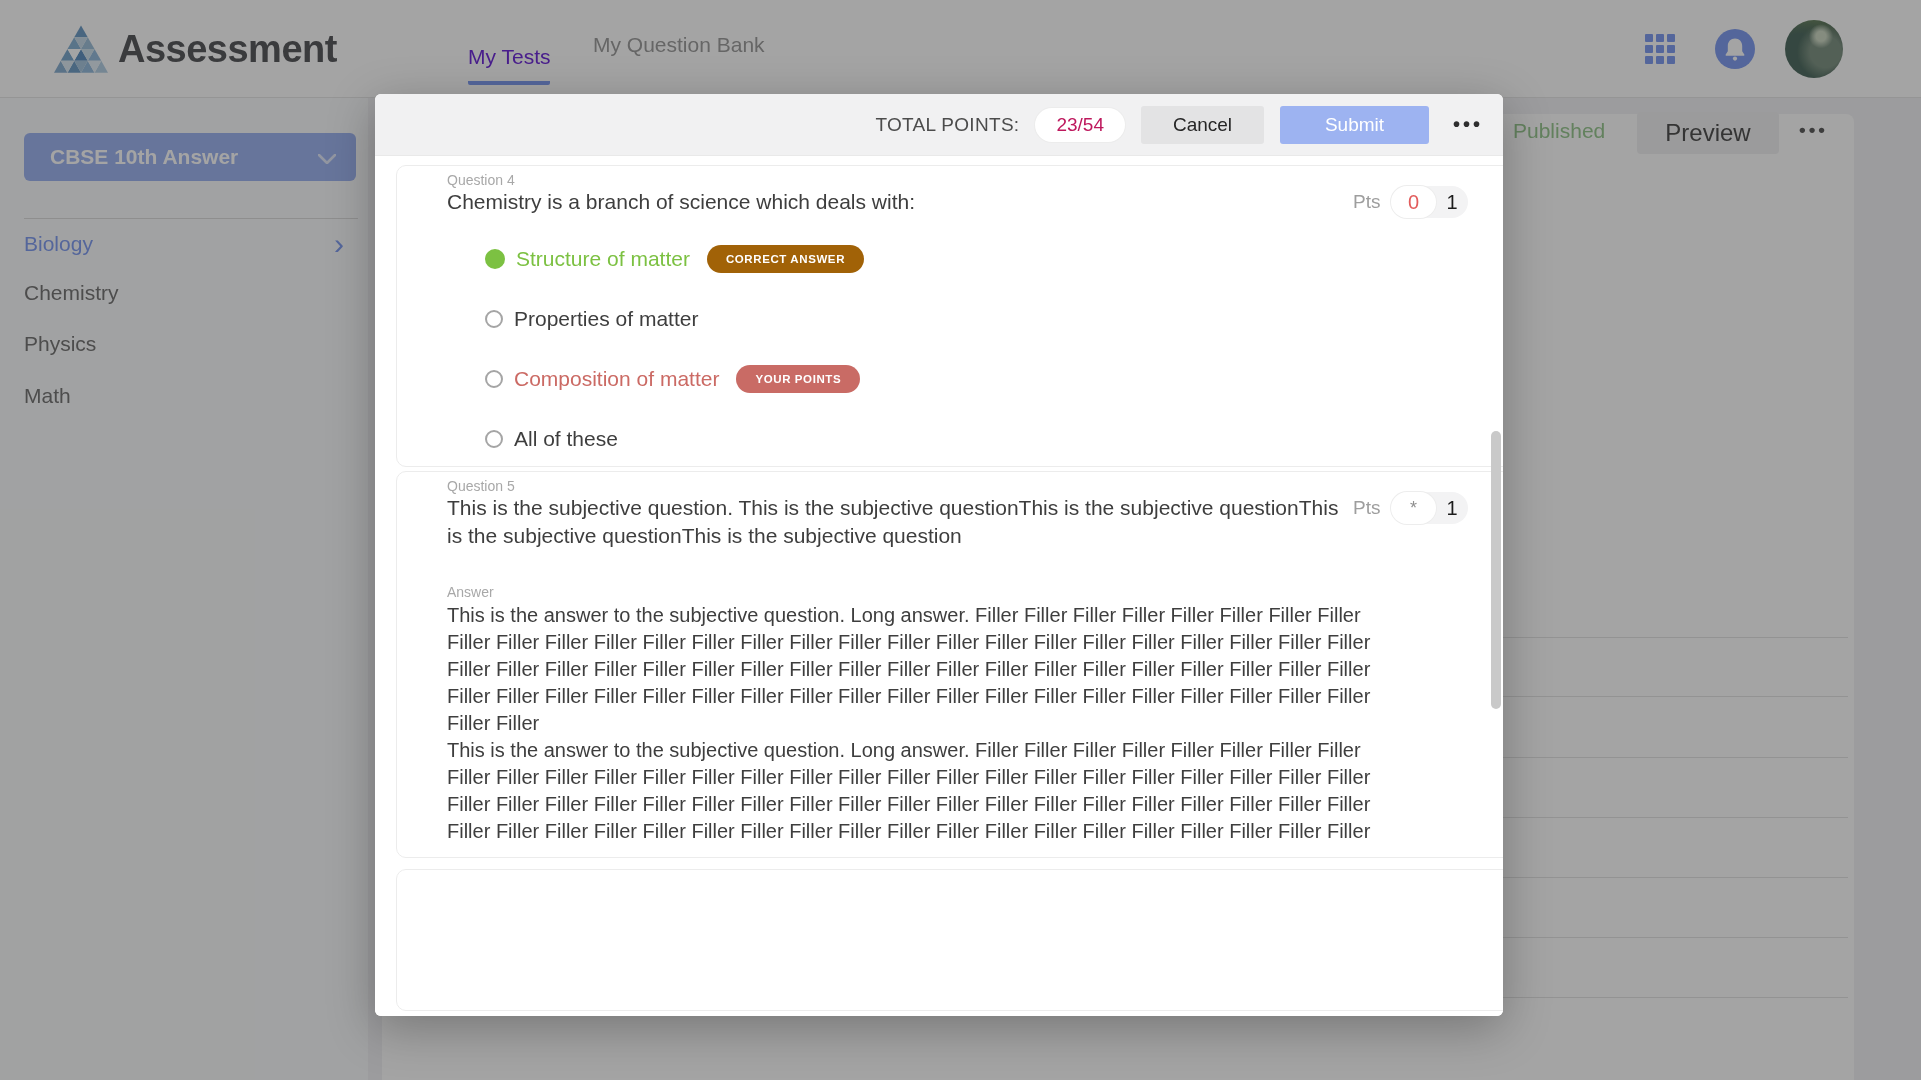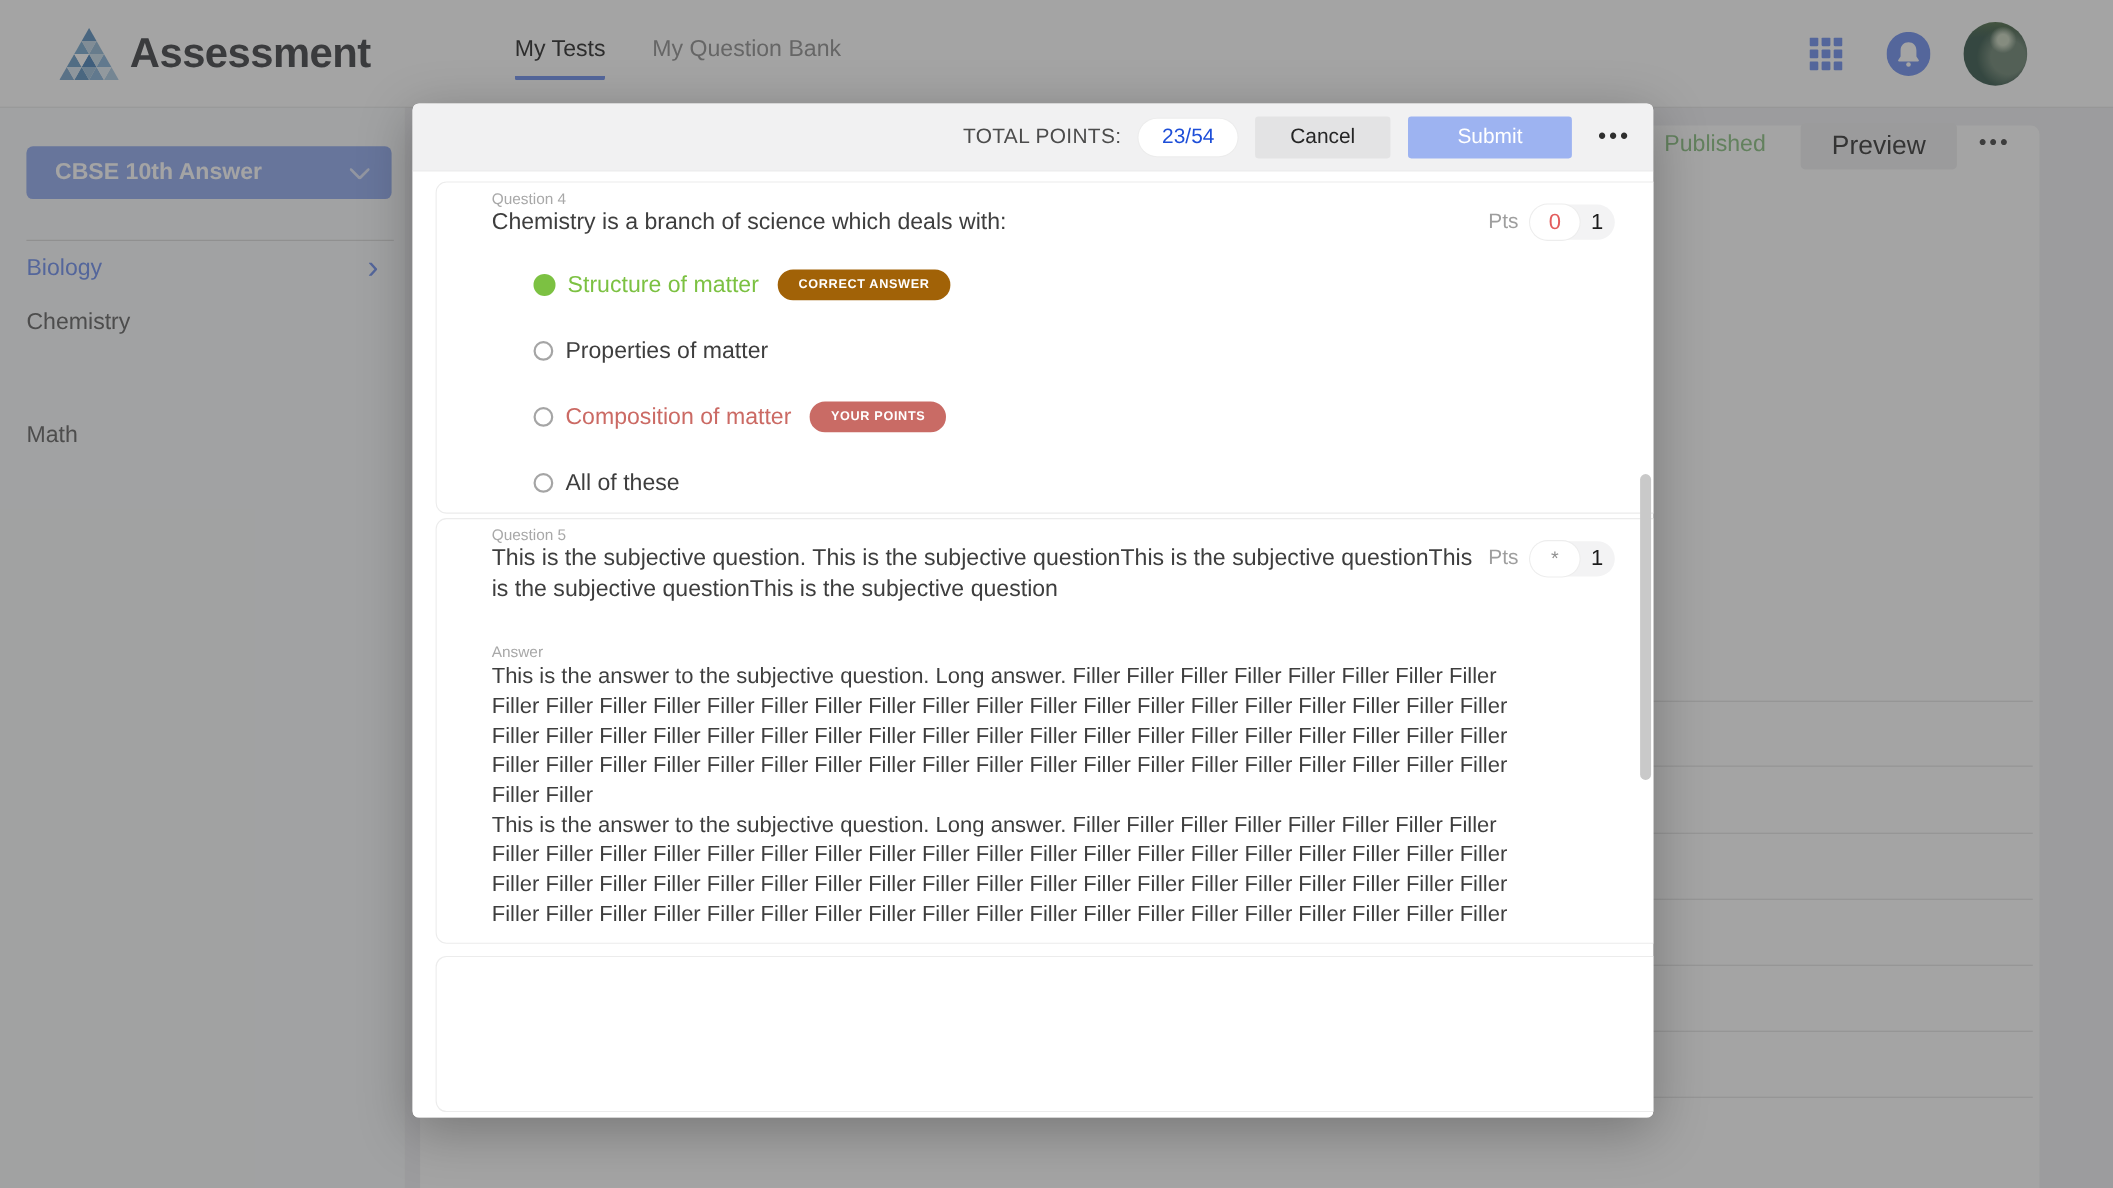--- a/index.html
+++ b/index.html
@@ -5,21 +5,21 @@
   * { margin:0; padding:0; box-sizing:border-box; }
   html,body { background:#888; }
   body { font-family:"Liberation Sans","DejaVu Sans",sans-serif; }
   .page { position:relative; width:1921px; height:1080px; overflow:hidden; background:#f2f3f5; }
 
   
   .topnav { position:absolute; left:0; top:0; width:1921px; height:98px; background:#fff; border-bottom:1px solid #e7e7e7; z-index:1; }
   .logo { position:absolute; left:54px; top:20px; width:54px; height:58px; }
   .brand { position:absolute; left:118px; top:0; height:98px; line-height:98px; font-size:38px; font-weight:700; color:#55565a; letter-spacing:-0.5px; }
   .tab { position:absolute; top:33px; font-size:21px; color:#9b9b9b; padding-bottom:12px; cursor:pointer; }
-  .tab-mytests { left:468px; color:#404040; border-bottom:4px solid #7e9bf0; border-radius:2px; }
+  .tab-mytests { left:468px; color:#6d28d9; border-bottom:4px solid #7e9bf0; border-radius:2px;margin-top:12px; }
   .tab-bank { left:593px; }
   .nav-icon { position:absolute; cursor:pointer; }
   .grid-icon { left:1645px; top:34px; width:30px; height:30px; }
   .bell-icon { left:1715px; top:29px; width:40px; height:40px; }
   .avatar { left:1785px; top:20px; width:58px; height:58px; border-radius:50%;
     background:
       radial-gradient(circle at 62% 28%, #cdd8c4 0 9%, rgba(0,0,0,0) 22%),
       radial-gradient(circle at 70% 55%, #7d9282 0 30%, rgba(0,0,0,0) 55%),
       radial-gradient(circle at 25% 70%, #4d6a5f 0 45%, rgba(0,0,0,0) 70%),
       linear-gradient(160deg,#66815f 10%, #41584e 55%, #2b3a3b 90%);
@@ -46,21 +46,21 @@
 
   
   .overlay { position:absolute; left:0; top:0; width:1921px; height:1080px; background:rgba(15,15,15,0.38); z-index:2; }
 
   
   .modal { position:absolute; left:375px; top:94px; width:1128px; height:922px; background:#fff; border-radius:6px;
     box-shadow:0 12px 48px rgba(0,0,0,0.28); z-index:3; overflow:hidden; }
   .modal-header { position:absolute; left:0; top:0; width:100%; height:62px; background:#f1f1f2; border-bottom:1px solid #e9e9e9;
     display:flex; align-items:center; justify-content:flex-end; padding-right:20px; gap:16px; }
   .tp-label { font-size:19px; color:#4c4c4c; letter-spacing:0.3px; }
-  .tp-value { height:34px; background:#fff; border-radius:17px; padding:0 21px; font-size:19px; color:#1d4ed8;
+  .tp-value { height:34px; background:#fff; border-radius:17px; padding:0 21px; font-size:19px; color:#be185d;
     display:flex; align-items:center; box-shadow:0 0 0 1px #ececec; }
   .btn { height:38px; border:none; border-radius:3px; font-size:19px; cursor:pointer; font-family:inherit; }
   .btn-cancel { width:123px; background:#e3e3e4; color:#262626; }
   .btn-submit { width:149px; background:#9db3f1; color:#fff; }
   .modal-more { margin-left:8px; font-size:20px; font-weight:700; color:#2f2f2f; letter-spacing:3px; cursor:pointer; }
 
   .modal-body { position:absolute; left:0; top:62px; width:100%; height:860px; background:#fff; }
   .qcard { position:absolute; left:21px; width:1135px; border:1px solid #ececec; border-radius:10px; background:#fff; }
   .card-q4 { top:9px; height:302px; }
   .card-q5 { top:315px; height:387px; }
@@ -159,20 +159,23 @@
       </span>
     </div>
     <div class="side-divider"></div>
     <div class="subject active subj-0">
       <span>Biology</span>
       <span class="chev-right">›</span>
     </div>
     <div class="subject subj-1">
       <span>Chemistry</span>
     </div>
+    <div class="subject subj-2">
+      <span>Physics</span>
+    </div>
     <div class="subject subj-3">
       <span>Math</span>
     </div>
   </aside>
 
   <div class="content-panel"></div>
   <div class="published">Published</div>
   <div class="preview-btn">Preview</div>
   <div class="more-dots-bg">•••</div>
   <div class="row-line" style="top:637px"></div>

